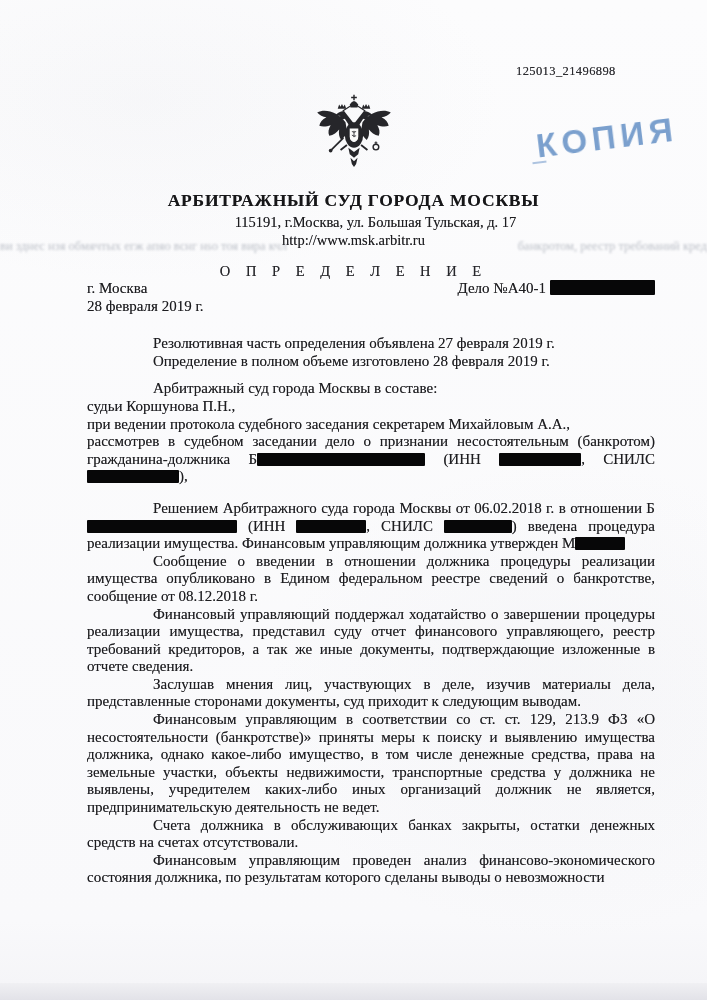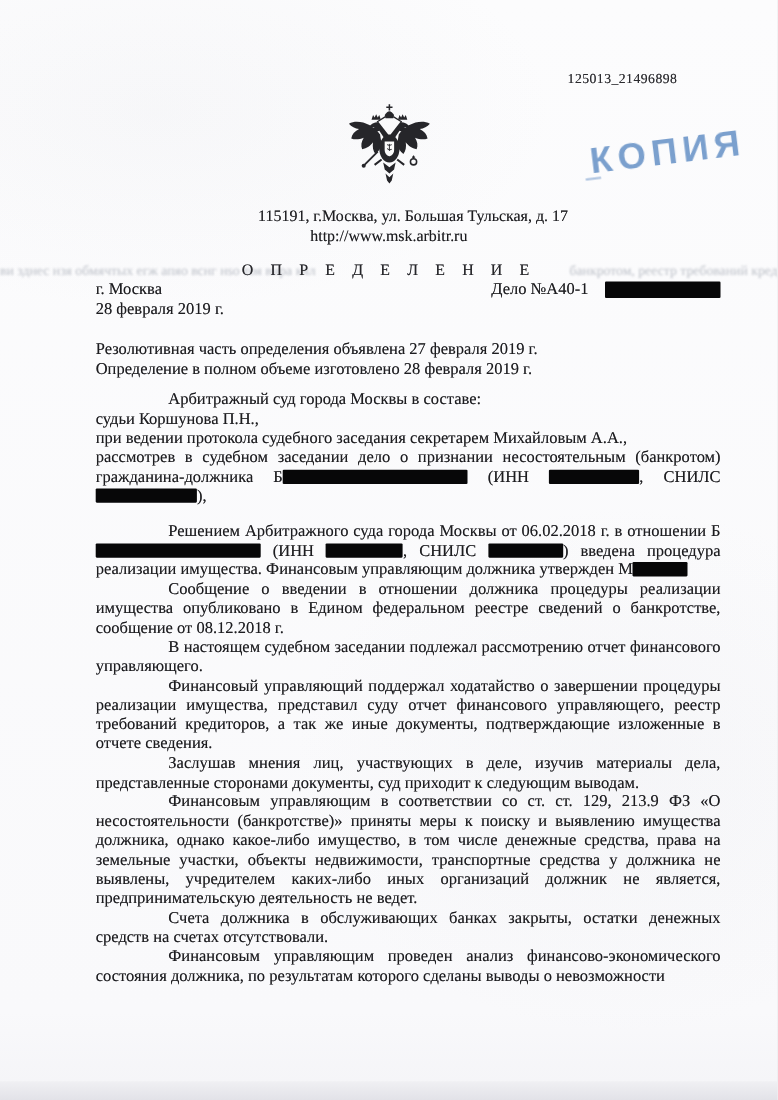--- a/index.html
+++ b/index.html
@@ -44,31 +44,31 @@
   }
   .artifact-band {
     position:absolute; top:239px; left:0; width:707px; height:16px; z-index:1;
     overflow:hidden; white-space:nowrap;
     font-size:12.5px; color:#878e9b; opacity:0.55;
     filter:blur(1.1px);
     display:flex; justify-content:space-between;
   }
   .content { padding:0 52px 0 87px; }
   .case-row { display:flex; justify-content:space-between; align-items:baseline; font-size:15px; line-height:17.6px; }
-  .case-right { display:flex; align-items:center; gap:15px; }
+  .case-right { display:flex; align-items:flex-start; gap:4px; }
   .date-line { font-size:15px; line-height:17.6px; }
   .redact { display:inline-block; background:#070708; height:13px; vertical-align:-2px; border-radius:1px; }
   .redact.case-bar { height:15px; width:105px; vertical-align:-3px; }
   .par { font-size:15px; line-height:17.6px; }
   .ind { text-indent:66px; text-align:justify; }
   .ind-left { text-indent:66px; text-align:left; }
   .left { text-align:left; }
   .just { text-align:justify; }
   .center { text-align:center; letter-spacing:2px; }
-  .res { text-align:left; }
+  .res { margin-left:66px; text-align:left; }
   
   .content, .header, .ref-number { text-shadow:0 0 0.35px rgba(20,20,25,0.55); }
 </style>
 </head>
 <body>
 
 <div class="page">
 
   <div class="ref-number">125013_21496898</div>
 
@@ -110,20 +110,21 @@
         <circle cx="91" cy="75" r="4" fill="none" stroke-width="2"></circle>
         <path d="M91,71 v-4 M89,69 h4" fill="none" stroke-width="1.4"></path>
 
         <path d="M52,76 l8,6 8,-6 -2,9 -6,5 -6,-5 z" stroke="none"></path>
         <path d="M55,90 l5,5 5,-5 -2,9 -3,4 -3,-4 z" stroke="none"></path>
 
         <path d="M53,48 h14 v12 q0,7 -7,9 q-7,-2 -7,-9 z" fill="#fafafa" stroke-width="1.8"></path>
         <path d="M57,53 q3,2 6,0 M57,58 q3,3 6,1 M60,52 v9" fill="none" stroke-width="1.2"></path>
       </g>
     </svg>
+    <div class="court-name">АРБИТРАЖНЫЙ СУД ГОРОДА МОСКВЫ</div>
     <div class="court-address">115191, г.Москва, ул. Большая Тульская, д. 17</div>
     <div class="court-url">http://www.msk.arbitr.ru</div>
     <div class="doc-type">О П Р Е Д Е Л Е Н И Е</div>
   </div>
 
   <div class="content">
     <div class="case-row">
       <span>г. Москва</span>
       <span class="case-right">
         <span>Дело №А40-1</span>
@@ -133,21 +134,20 @@
     <div class="date-line">28 февраля 2019 г.</div>
     <div id="paragraphs">
         <div class="par res" style="margin-top: 20px;"><span>Резолютивная часть определения объявлена 27 февраля 2019 г.</span></div>
         <div class="par res"><span>Определение в полном объеме изготовлено 28 февраля 2019 г.</span></div>
         <div class="par ind-left" style="margin-top: 10px;"><span>Арбитражный суд города Москвы  в составе:</span></div>
         <div class="par left"><span>судьи Коршунова П.Н.,</span></div>
         <div class="par left"><span>при ведении протокола судебного заседания секретарем Михайловым А.А.,</span></div>
         <div class="par just"><span>рассмотрев в судебном заседании дело о признании несостоятельным (банкротом) гражданина-должника Б</span><span class="redact" style="width: 168px;"></span><span> (ИНН </span><span class="redact" style="width: 82px;"></span><span>, СНИЛС </span><span class="redact" style="width: 92px;"></span><span>),</span></div>
         <div class="par ind" style="margin-top: 14px;"><span>Решением Арбитражного суда города Москвы от 06.02.2018 г. в отношении Б</span><span class="redact" style="width: 150px;"></span><span> (ИНН </span><span class="redact" style="width: 70px;"></span><span>, СНИЛС </span><span class="redact" style="width: 68px;"></span><span>) введена процедура реализации имущества. Финансовым управляющим должника утвержден М</span><span class="redact" style="width: 50px;"></span></div>
         <div class="par ind"><span>Сообщение о введении в отношении должника процедуры реализации имущества опубликовано в Едином федеральном реестре сведений о банкротстве, сообщение от 08.12.2018 г.</span></div>
-        <div class="par ind"><span>В настоящем судебном заседании подлежал рассмотрению отчет финансового управляющего.</span></div>
         <div class="par ind"><span>Финансовый управляющий поддержал ходатайство о завершении процедуры реализации имущества, представил суду отчет финансового управляющего, реестр требований кредиторов, а так же иные документы, подтверждающие изложенные в отчете сведения.</span></div>
         <div class="par ind"><span>Заслушав мнения лиц, участвующих в деле, изучив материалы дела, представленные сторонами документы, суд приходит к следующим выводам.</span></div>
         <div class="par ind"><span>Финансовым управляющим в соответствии со ст. ст. 129, 213.9 ФЗ «О несостоятельности (банкротстве)» приняты меры к поиску и выявлению имущества должника, однако какое-либо имущество, в том числе денежные средства, права на земельные участки, объекты недвижимости, транспортные средства у должника не выявлены, учредителем каких-либо иных организаций должник не является, предпринимательскую деятельность не ведет.</span></div>
         <div class="par ind"><span>Счета должника в обслуживающих банках закрыты, остатки денежных средств на счетах отсутствовали.</span></div>
         <div class="par ind"><span>Финансовым управляющим проведен анализ финансово-экономического состояния должника, по результатам которого сделаны выводы о невозможности</span></div>
       </div>
   </div>
 
 </div>
 

